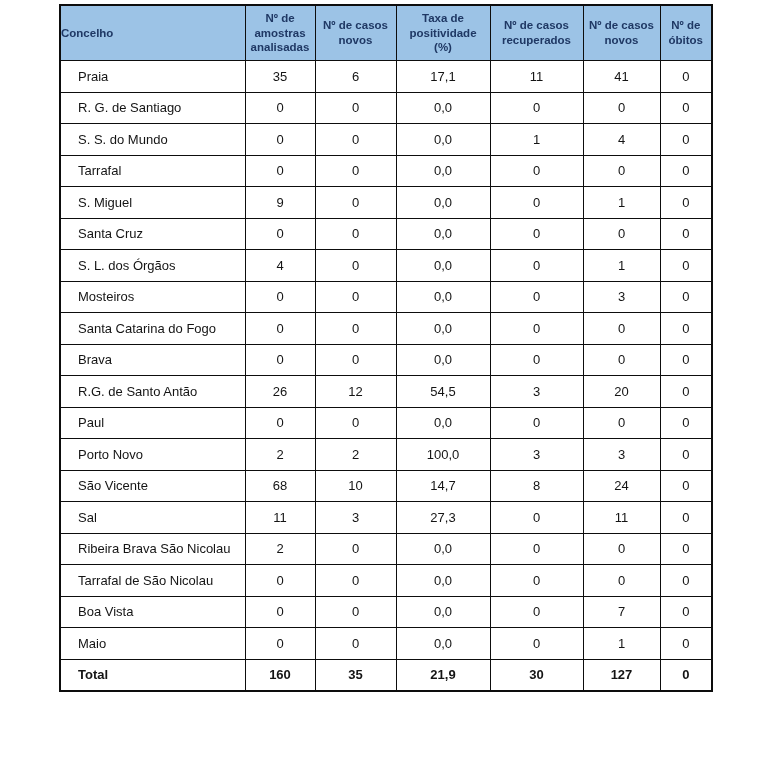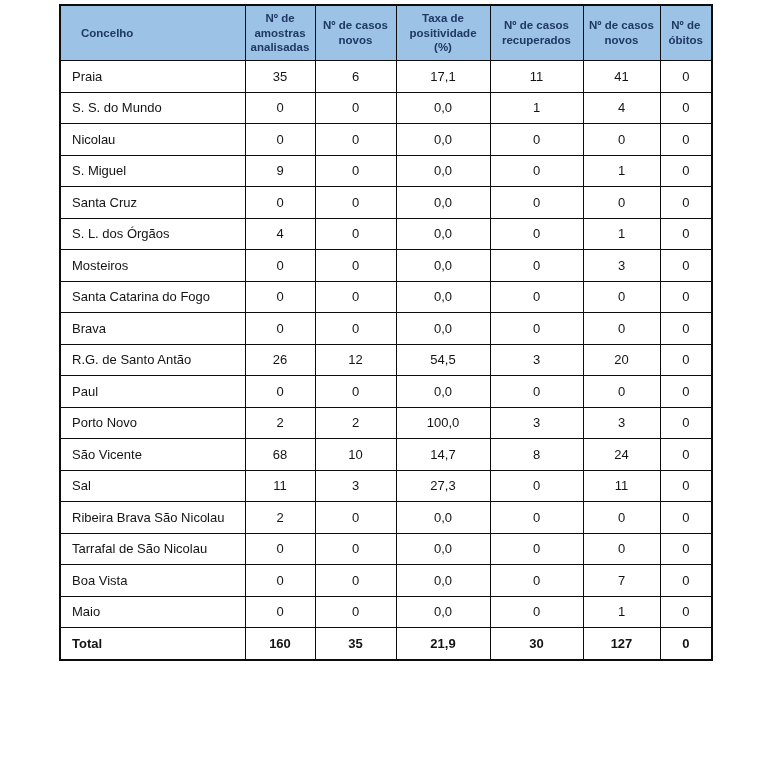--- a/index.html
+++ b/index.html
@@ -35,36 +35,36 @@
     font-size: 11.5px;
     line-height: 1.3;
     height: 50px;
     border: 1px solid #0d0d0d;
     padding: 2px 3px;
     text-align: center;
     vertical-align: middle;
   }
   th.concelho {
     text-align: left;
-    padding-left: 20px;
+    padding-left: 0;
   }
   td {
     border: 1px solid #0d0d0d;
     font-size: 13px;
     color: #141414;
     height: 30.5px;
     text-align: center;
     vertical-align: middle;
     padding: 0 3px;
     white-space: nowrap;
     overflow: hidden;
   }
   td.name {
     text-align: left;
-    padding-left: 11px;
+    padding-left: 17px;
     margin-top: 36px;
   }
   tr.total td {
     font-weight: bold;
   }
 </style>
 </head>
 <body>
 
 <div class="page">
@@ -94,30 +94,39 @@
           <tr>
             <td class="name">Praia</td>
             <td>35</td>
             <td>6</td>
             <td>17,1</td>
             <td>11</td>
             <td>41</td>
             <td>0</td>
           </tr>
           <tr>
+            <td class="name">R. G. de Santiago</td>
+            <td>0</td>
+            <td>0</td>
+            <td>0,0</td>
+            <td>0</td>
+            <td>0</td>
+            <td>0</td>
+          </tr>
+          <tr>
             <td class="name">S. S. do Mundo</td>
             <td>0</td>
             <td>0</td>
             <td>0,0</td>
             <td>1</td>
             <td>4</td>
             <td>0</td>
           </tr>
           <tr>
-            <td class="name">Nicolau</td>
+            <td class="name">Tarrafal</td>
             <td>0</td>
             <td>0</td>
             <td>0,0</td>
             <td>0</td>
             <td>0</td>
             <td>0</td>
           </tr>
           <tr>
             <td class="name">S. Miguel</td>
             <td>9</td>

